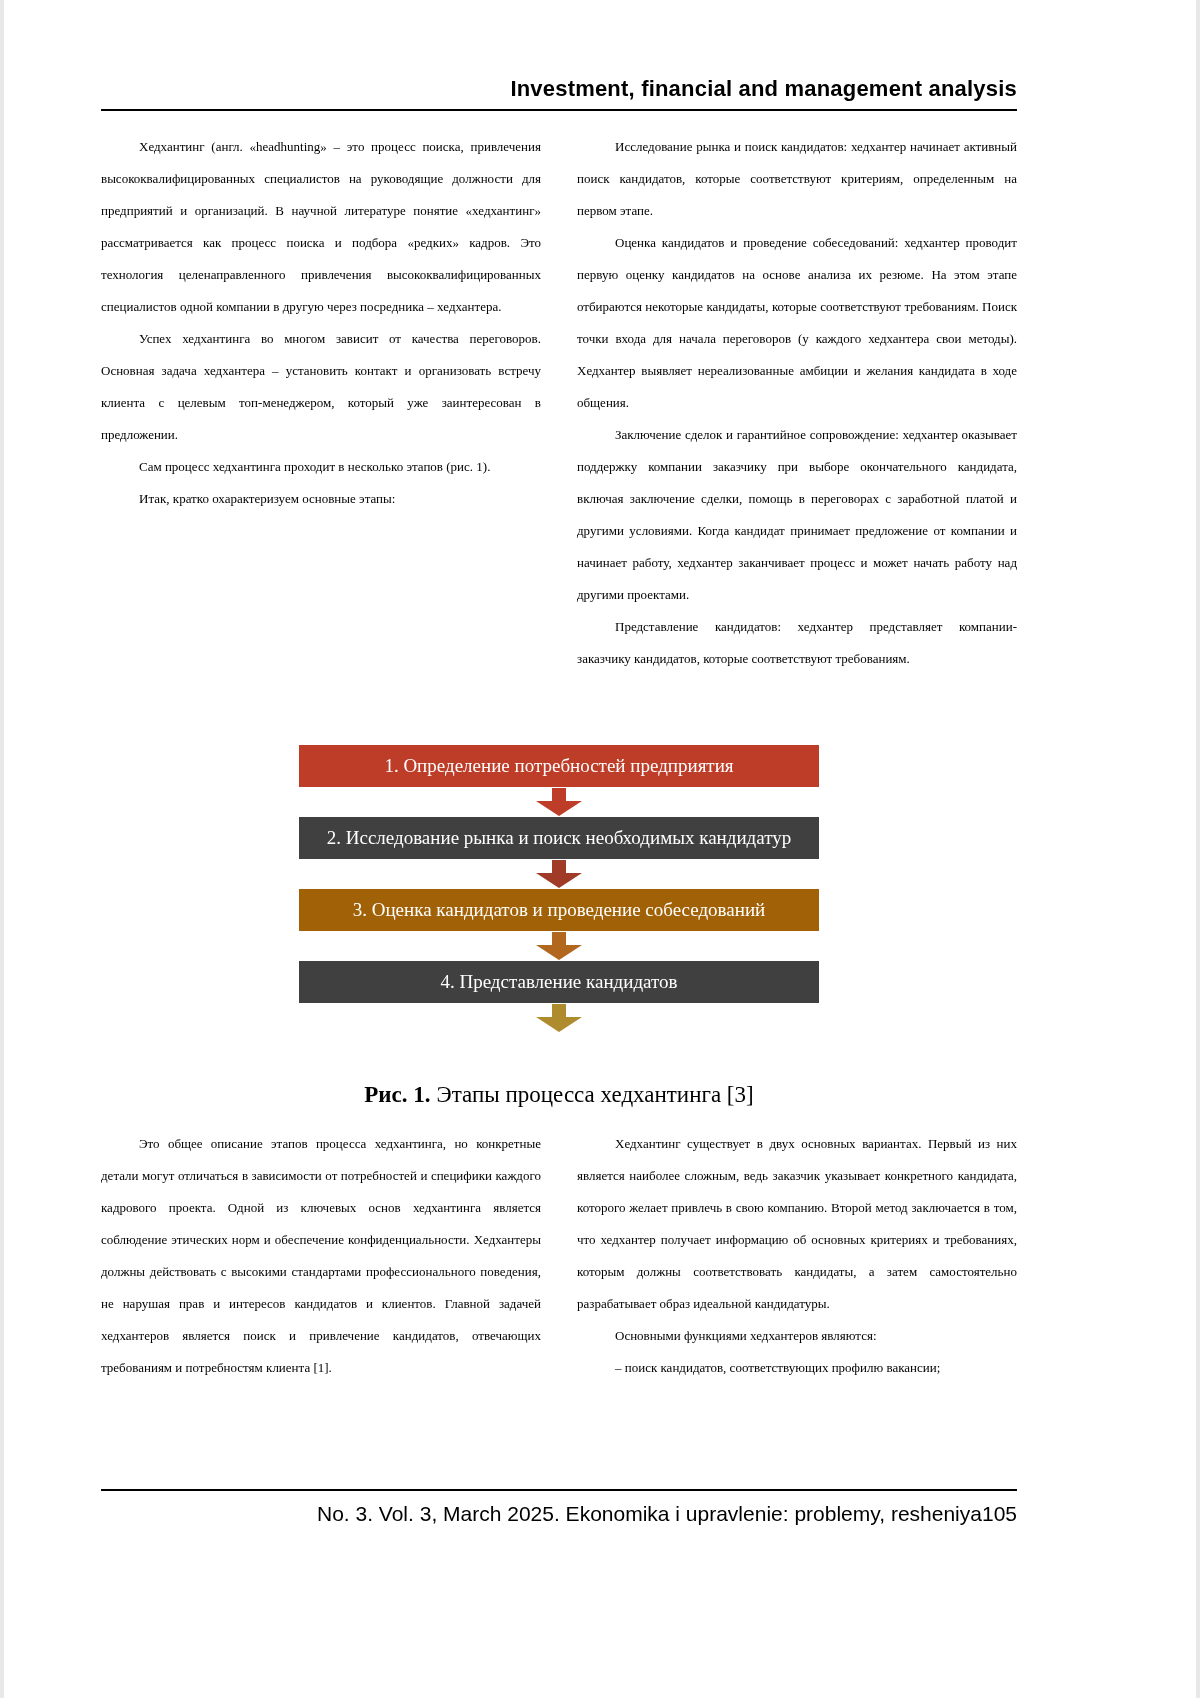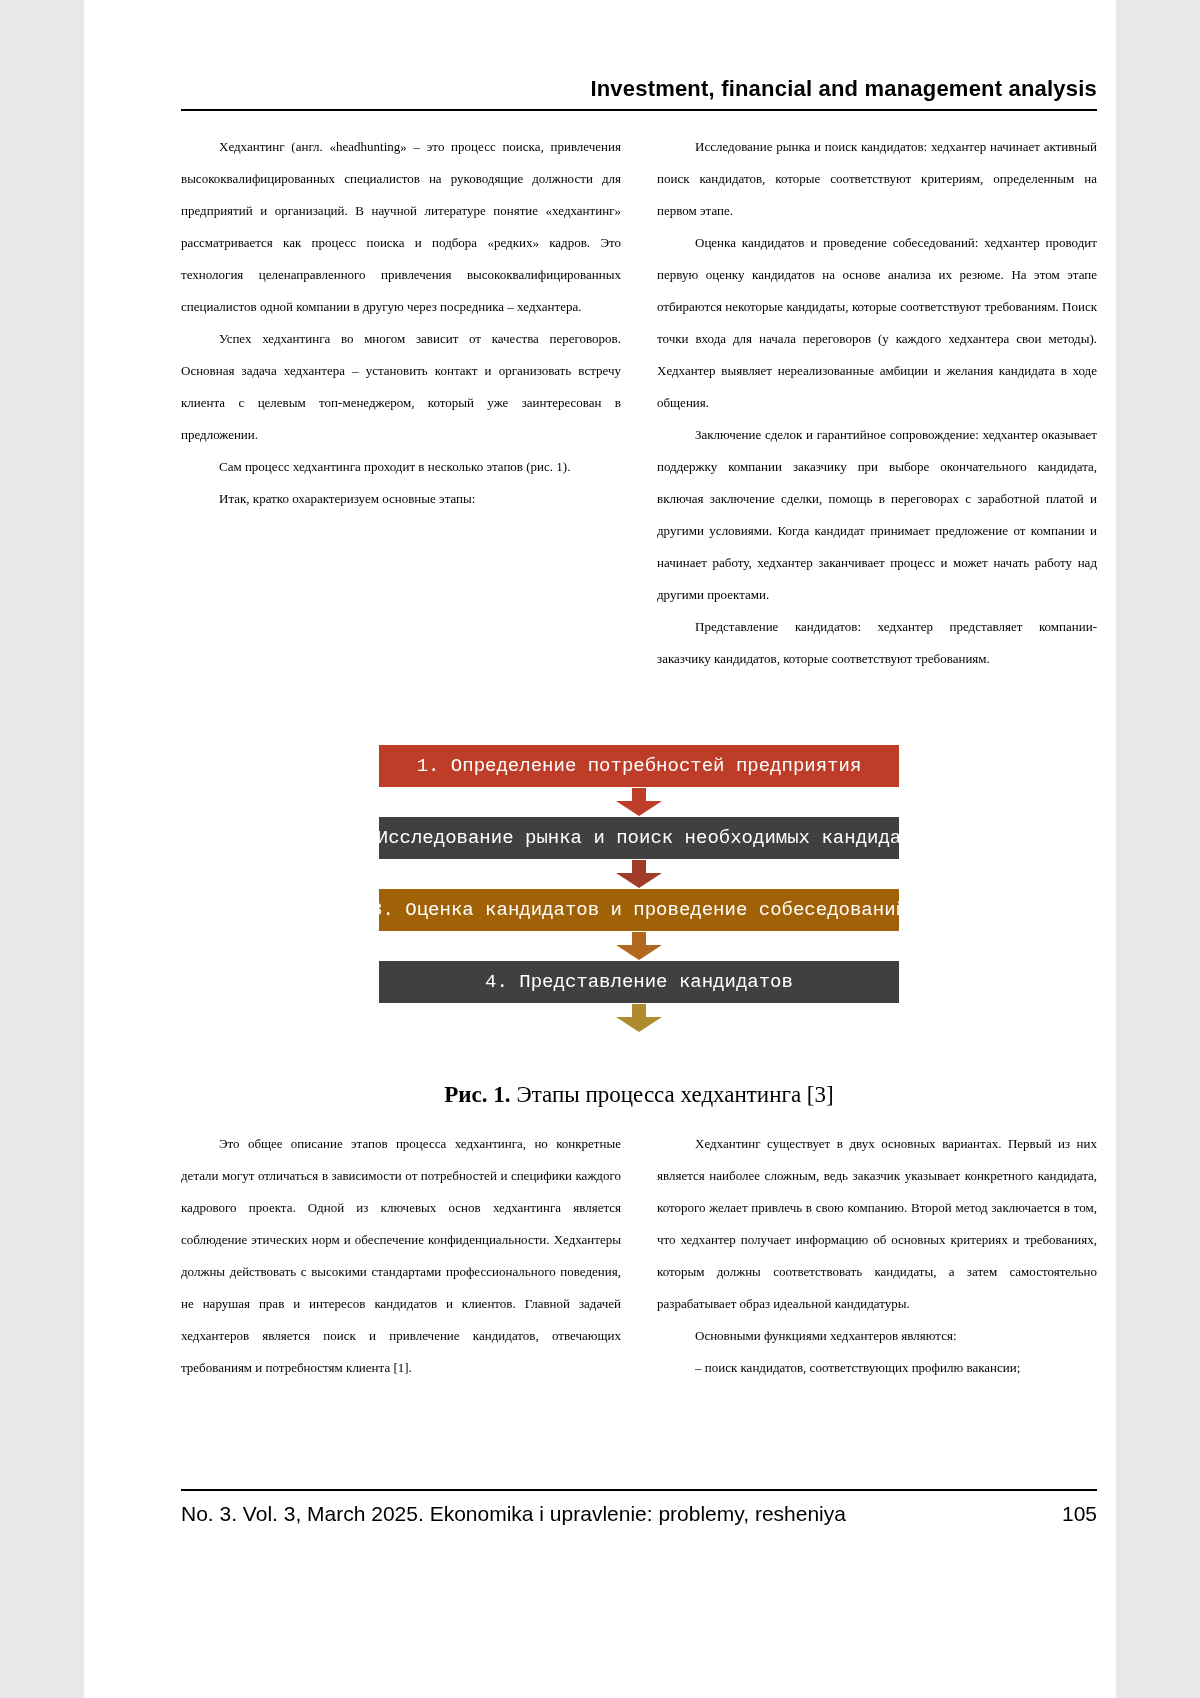--- a/index.html
+++ b/index.html
@@ -1,19 +1,19 @@
 <!DOCTYPE html>
 <html lang="ru"><head>
 <meta charset="utf-8">
 <style>
   * { box-sizing: border-box; margin: 0; padding: 0; }
   html, body { background: #e8e8e8; }
   body { font-family: "Liberation Serif", "DejaVu Serif", serif; color: #000; }
   .page {
-    position: relative; width: 1032px; height: 1698px;
+    position: relative; width: 1192px; height: 1698px;
     background: #ffffff; overflow: hidden; margin: 0 auto;
   }
   .running-head {
     position: absolute; top: 76px; left: 97px; width: 916px;
     text-align: right; font-family: "Liberation Sans", "DejaVu Sans", sans-serif;
     font-weight: bold; font-size: 22px; letter-spacing: 0.2px;
   }
   .head-rule { position: absolute; top: 109px; left: 97px; width: 916px; height: 2px; background: #000; }
   .cols { position: absolute; left: 97px; width: 916px; display: flex; gap: 36px; }
   .cols.top { top: 131px; height: 606px; overflow: hidden; }
@@ -22,33 +22,33 @@
   .col p {
     font-size: 13px; line-height: 32px; text-align: justify;
     text-indent: 38px; hyphens: auto; -webkit-hyphens: auto;
   }
   .flowchart {
     position: absolute; top: 745px; left: 97px; width: 916px;
     display: flex; flex-direction: column; align-items: center;
   }
   .flow-box {
     width: 520px; height: 42px; display: flex; align-items: center; justify-content: center;
-    color: #ffffff; font-family: Liberation Mono, monospace;
+    color: #ffffff; font-family: Liberation Serif, serif;
     font-size: 19px; text-align: center; padding: 0 6px; white-space: nowrap;
   }
   .flow-arrow { display: block; width: 46px; height: 28px; margin: 1px 0; }
   .caption {
     position: absolute; top: 1082px; left: 97px; width: 916px;
     text-align: center; font-size: 23px;
   }
   .cap-label { font-weight: bold; margin-right: 6px; }
   .foot-rule { position: absolute; top: 1489px; left: 97px; width: 916px; height: 2px; background: #000; }
   .footer {
     position: absolute; top: 1502px; left: 97px; width: 916px;
-    display: flex; justify-content: space-between; align-items: baseline;
+    display: flex; justify-content: flex-end; align-items: baseline;
     font-family: "Liberation Sans", "DejaVu Sans", sans-serif; font-size: 21px;
   }
 </style>
 </head>
 <body>
 
 <div class="page">
 
   <div class="running-head">Investment, financial and management analysis</div>
   <div class="head-rule"></div>

